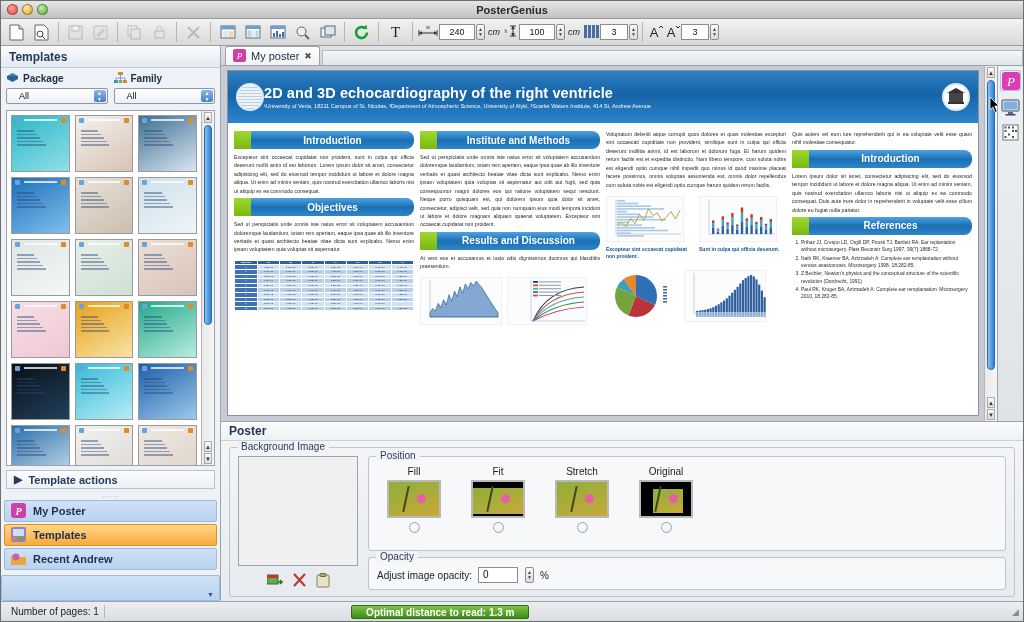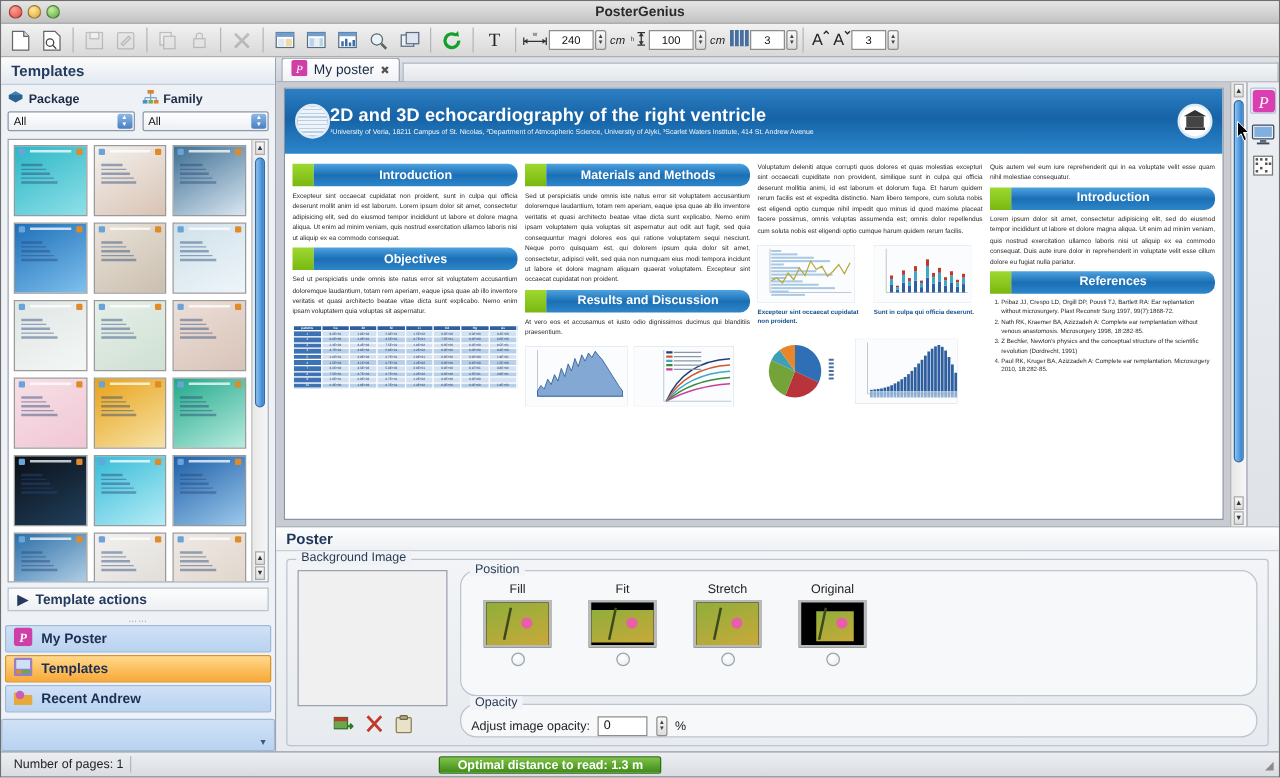--- a/index.html
+++ b/index.html
@@ -85,21 +85,21 @@
   .filter { flex: 1; }
   .filter-lbl {
     display: flex; align-items: center; gap: 4px;
     font-size: 10px; color: #1d2b44; font-weight: bold;
     margin-bottom: 3px;
   }
   .combo {
     height: 16px; background: linear-gradient(#ffffff, #eceff4);
     border: 1px solid #8e98a6; border-radius: 2px;
     display: flex; align-items: center; font-size: 9px;
-    padding-left: 4px; color: #111; position: relative;
+    padding-left: 12px; color: #111; position: relative;
   }
   .combo .arrows {
     position: absolute; right: 1px; top: 1px; bottom: 1px; width: 12px;
     background: linear-gradient(#8db8e8, #4a7fc1);
     border-radius: 2px; color: #fff; font-size: 5px; line-height: 6px;
     display: flex; flex-direction: column; align-items: center; justify-content: center;
   }
   .thumbs-wrap {
     flex: 1; margin: 4px 5px; background: #fff;
     border: 1px solid #9aa3ae; position: relative;
@@ -263,22 +263,22 @@
   }
   .group > .legend {
     position: absolute; top: -7px; left: 7px; background: #f0f3f6;
     padding: 0 4px; font-size: 10px; color: #2a3b55;
   }
   .preview-col { width: 120px; flex: none; display: flex; flex-direction: column; }
   .preview-box { flex: 1; background: #f0f0f0; border: 1px solid #9aa3ae; }
   .preview-actions { display: flex; gap: 9px; justify-content: center; padding-top: 7px; }
   .right-col { flex: 1; display: flex; flex-direction: column; gap: 6px; min-width: 0; }
   .sub {
-    border: 1px solid #bcc4cf; border-radius: 13px; position: relative;
-    padding: 9px 8px 0; background: #f6f8fa;
+    border: 1px solid #bcc4cf; border-radius: 3px; position: relative;
+    padding: 9px 8px 6px; background: #f6f8fa;
   }
   .sub > .legend {
     position: absolute; top: -7px; left: 7px; background: #f2f4f7;
     padding: 0 4px; font-size: 10px; color: #2a3b55;
   }
   .poses { display: flex; gap: 22px; padding-left: 6px; }
   .pose { width: 62px; text-align: center; }
   .pose-lbl { font-size: 10px; color: #222; margin-bottom: 3px; }
   .pose-img {
     width: 54px; height: 38px; margin: 0 auto;
@@ -999,21 +999,21 @@
                           <td style="background:#b9cfe8;color:#15355e;border:.2px solid #fff;padding:.3px;text-align:center;font-size:2.5px">1.8E+02</td>
                         </tr>
                       </tbody>
                     </table>
                 </div>
               </div>
 
               <div class="p-col">
                 <div class="sec-head">
                   <div class="sq"></div>
-                  <div class="bar">Materials and Methods</div>
+                  <div class="bar">Institute and Methods</div>
                 </div>
                 <div class="p-txt">Sed ut perspiciatis unde omnis iste natus error sit voluptatem accusantium doloremque laudantium, totam rem aperiam, eaque ipsa quae ab illo inventore veritatis et quasi architecto beatae vitae dicta sunt explicabo. Nemo enim ipsam voluptatem quia voluptas sit aspernatur aut odit aut fugit, sed quia consequuntur magni dolores eos qui ratione voluptatem sequi nesciunt. Neque porro quisquam est, qui dolorem ipsum quia dolor sit amet, consectetur, adipisci velit, sed quia non numquam eius modi tempora incidunt ut labore et dolore magnam aliquam quaerat voluptatem. Excepteur sint occaecat cupidatat non proident.</div>
 
                 <div class="sec-head">
                   <div class="sq"></div>
                   <div class="bar">Results and Discussion</div>
                 </div>
                 <div class="p-txt">At vero eos et accusamus et iusto odio dignissimos ducimus qui blanditiis praesentium.</div>
 
                 <div style="display:flex;gap:5px;margin-top:6px">

